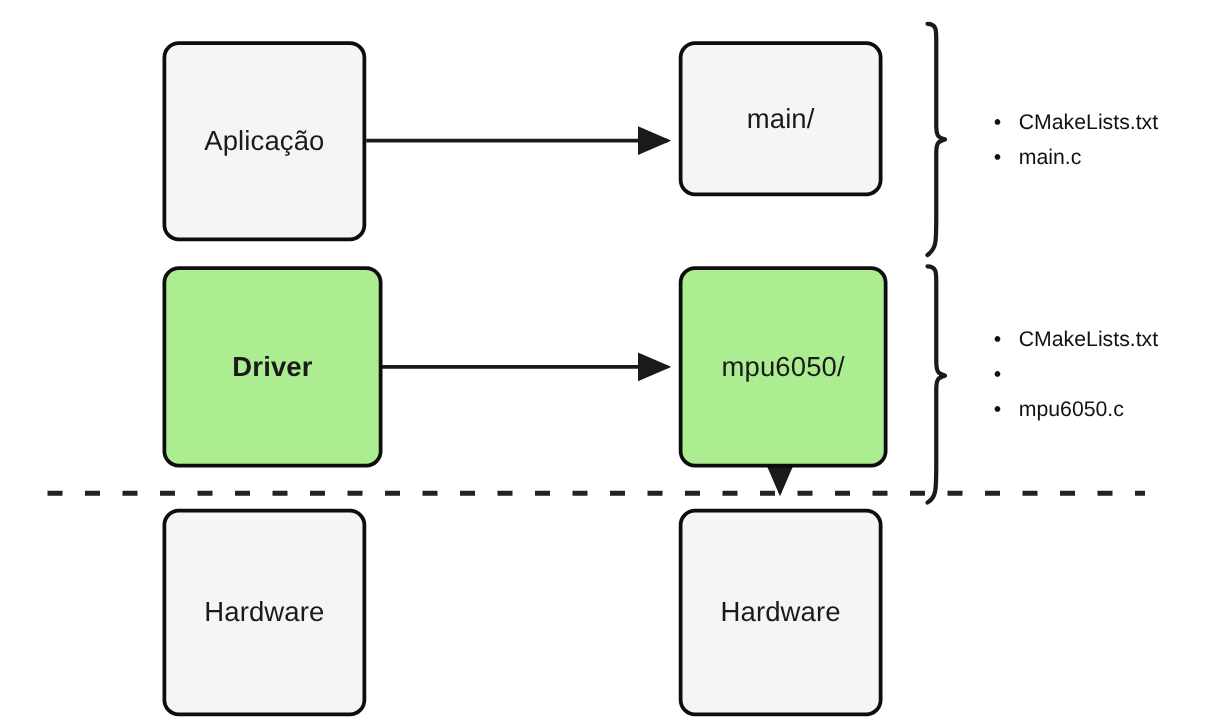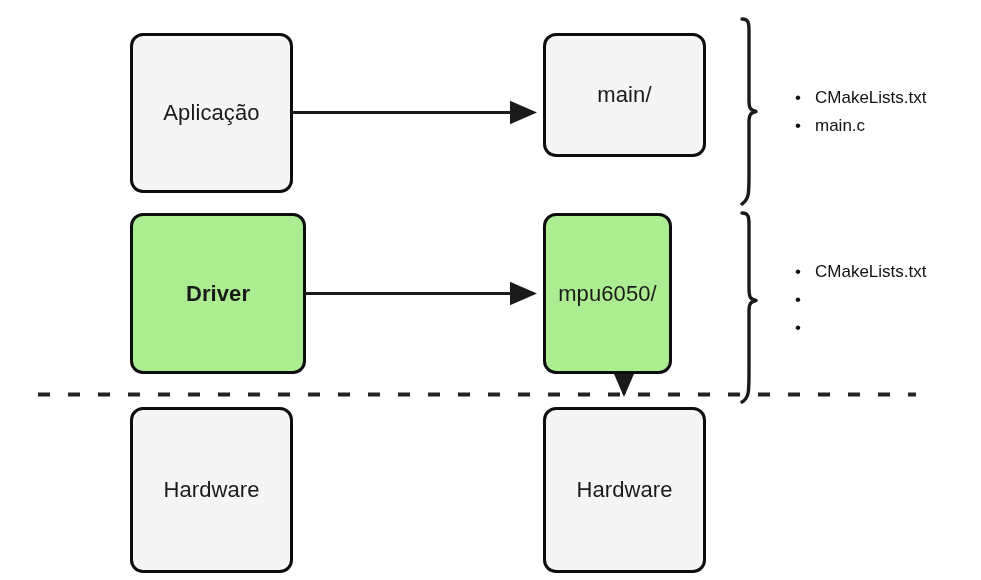--- a/index.html
+++ b/index.html
@@ -117,21 +117,21 @@
   </div>
 
   <div class="node plain" style="left:543px; top:33px; width:163px; height:124px;">
     <span class="node-label">main/</span>
   </div>
 
   <div class="node green" style="left:130px; top:213px; width:176px; height:161px;font-weight:bold;">
     <span class="node-label">Driver</span>
   </div>
 
-  <div class="node green" style="left:543px; top:213px; width:129px; height:161px;">
+  <div class="node green" style="left:543px; top:213px; width:167px; height:161px;">
     <span class="node-label">mpu6050/</span>
   </div>
 
   <div class="node plain" style="left:130px; top:407px; width:163px; height:166px;">
     <span class="node-label">Hardware</span>
   </div>
 
   <div class="node plain" style="left:543px; top:407px; width:163px; height:166px;">
     <span class="node-label">Hardware</span>
   </div>
@@ -150,16 +150,17 @@
   <div class="bullet-list" style="left:795px; top:258px;">
     <div class="bullet-row">
       <span class="bullet-dot">•</span>
       <span class="bullet-text">CMakeLists.txt</span>
     </div>
     <div class="bullet-row">
       <span class="bullet-dot">•</span>
     </div>
     <div class="bullet-row">
       <span class="bullet-dot">•</span>
+      <span class="bullet-text">mpu6050.c</span>
     </div>
   </div>
 
 </div>
 
 </body></html>

